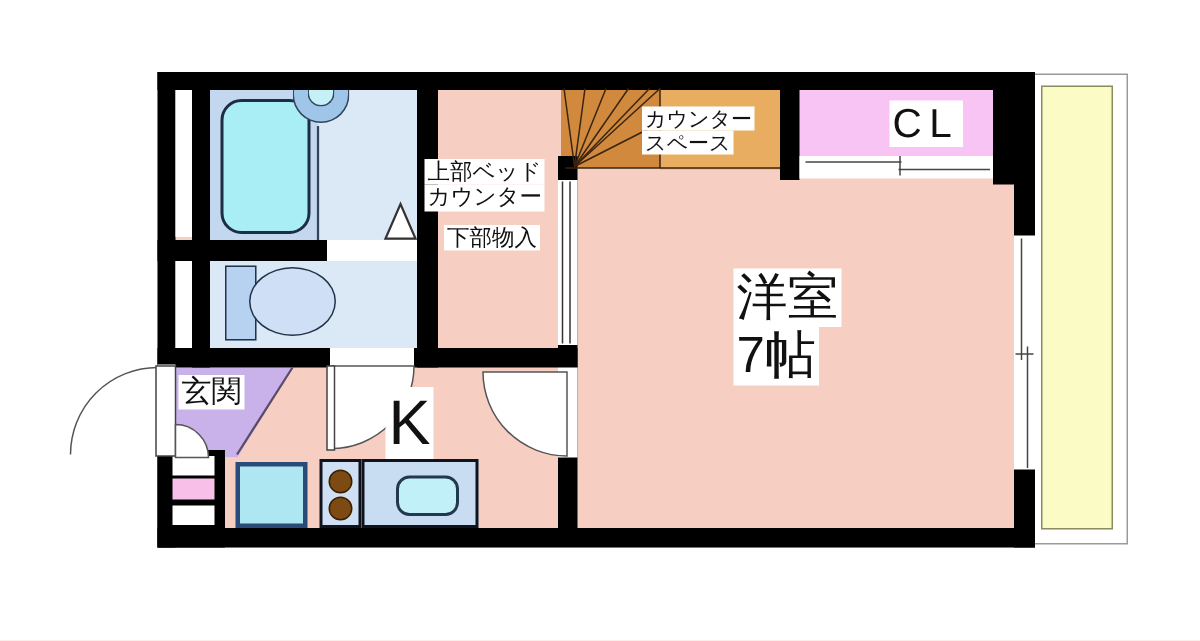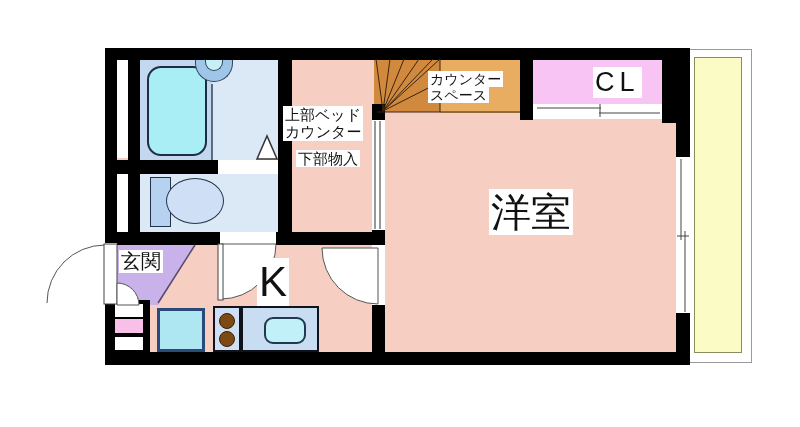--- a/index.html
+++ b/index.html
@@ -66,21 +66,21 @@
   .sink-counter { left:241px; top:306px; width:78px; height:46px; background:#c9ddf2; border:2px solid #10131c; }
   .ksink { position:absolute; left:21px; top:9px; width:42px; height:27px; background:#c2f0f8; border:2px solid #22384f; border-radius:9px; }
 
   svg.linework { position:absolute; left:0; top:0; pointer-events:none; }
 
   
   .label { position:absolute; color:#111; white-space:nowrap; }
   .label .bgline { background:#ffffff; display:table; padding:0 2px; line-height:1.15; }
   .lbl-genkan { left:119px; top:250px; font-size:20px; }
   .lbl-k      { left:257px; top:258px; font-size:42px; }
-  .lbl-room   { left:489px; top:179px; font-size:40px;margin-top:10px; }
+  .lbl-room   { left:489px; top:179px; font-size:34px; }
   .lbl-cl     { left:577px; top:67px;  font-size:27px; letter-spacing:5px;padding-left:16px; }
   .lbl-bed    { left:283px; top:106px; font-size:15px; }
   .lbl-store  { left:296px; top:150px; font-size:15px;text-align:center; }
   .lbl-counter{ left:428px; top:71px;  font-size:14px; }
 </style>
 </head>
 <body>
 
 <div class="canvas">
 
@@ -175,20 +175,21 @@
   </svg>
 
   <div class="label lbl-genkan">
     <span class="bgline">玄関</span>
   </div>
   <div class="label lbl-k">
     <span class="bgline">K</span>
   </div>
   <div class="label lbl-room">
     <span class="bgline">洋室</span>
+    <span class="bgline">7帖</span>
   </div>
   <div class="label lbl-cl">
     <span class="bgline">CL</span>
   </div>
   <div class="label lbl-bed">
     <span class="bgline">上部ベッド</span>
     <span class="bgline">カウンター</span>
   </div>
   <div class="label lbl-store">
     <span class="bgline">下部物入</span>

